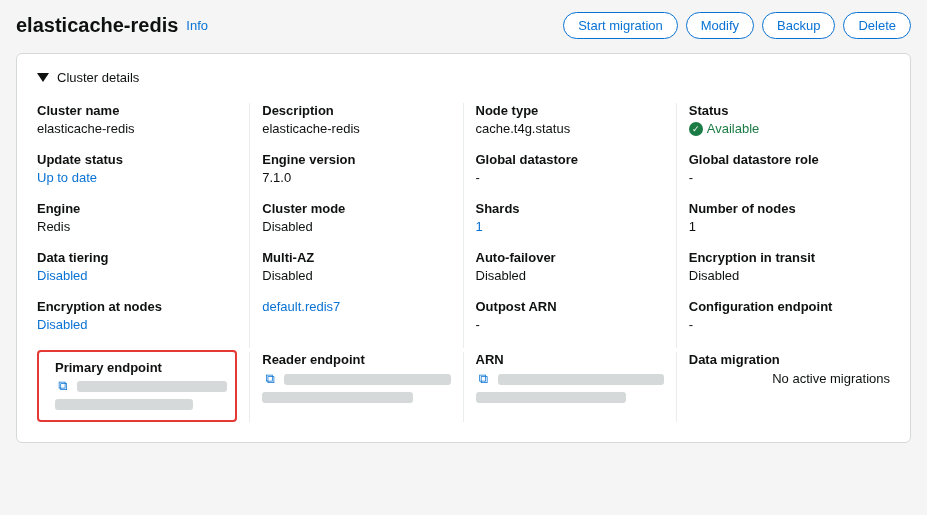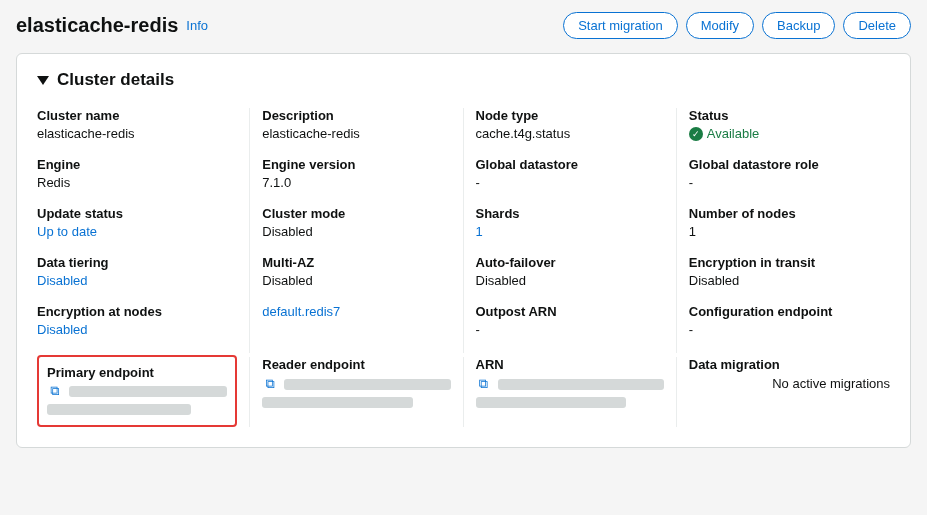--- a/index.html
+++ b/index.html
@@ -51,22 +51,22 @@
     .card {
       background: #fff;
       border: 1px solid #d5d9d9;
       border-radius: 6px;
       padding: 16px 20px 20px 20px;
     }
     .card-title {
       display: flex;
       align-items: center;
       gap: 8px;
-      font-size: 17px;
-      font-weight: 700;
+      font-size: 13px;
+      font-weight: 400;
       margin-bottom: 18px;
       color: #0f1111;
     }
     .triangle {
       width: 0; height: 0;
       border-left: 6px solid transparent;
       border-right: 6px solid transparent;
       border-top: 9px solid #0f1111;
       display: inline-block;
     }
@@ -111,21 +111,21 @@
       display: inline-flex;
       align-items: center;
       justify-content: center;
       color: white;
       font-size: 9px;
       flex-shrink: 0;
     }
     .endpoint-box {
       border: 2px solid #e53935;
       border-radius: 4px;
-      padding: 8px 8px 10px 8px;
+      padding: 8px 8px 10px 16px;
       margin-top: -2px;
     }
     .endpoint-row {
       display: flex;
       align-items: center;
       gap: 6px;
       margin-bottom: 4px;
     }
     .copy-icon {
       width: 16px; height: 16px;
@@ -177,26 +177,26 @@
   </div>
 
   <div class="details-grid">
 
     <div class="detail-col">
       <div class="detail-item">
         <div class="detail-label">Cluster name</div>
         <div class="detail-value">elasticache-redis</div>
       </div>
       <div class="detail-item">
+        <div class="detail-label">Update status</div>
+        <div class="detail-value link">Up to date</div>
+      </div>
+      <div class="detail-item">
         <div class="detail-label">Engine</div>
         <div class="detail-value">Redis</div>
-      </div>
-      <div class="detail-item">
-        <div class="detail-label">Update status</div>
-        <div class="detail-value link">Up to date</div>
       </div>
       <div class="detail-item">
         <div class="detail-label">Data tiering</div>
         <div class="detail-value link">Disabled</div>
       </div>
       <div class="detail-item">
         <div class="detail-label">Encryption at nodes</div>
         <div class="detail-value link">Disabled</div>
       </div>
     </div>

